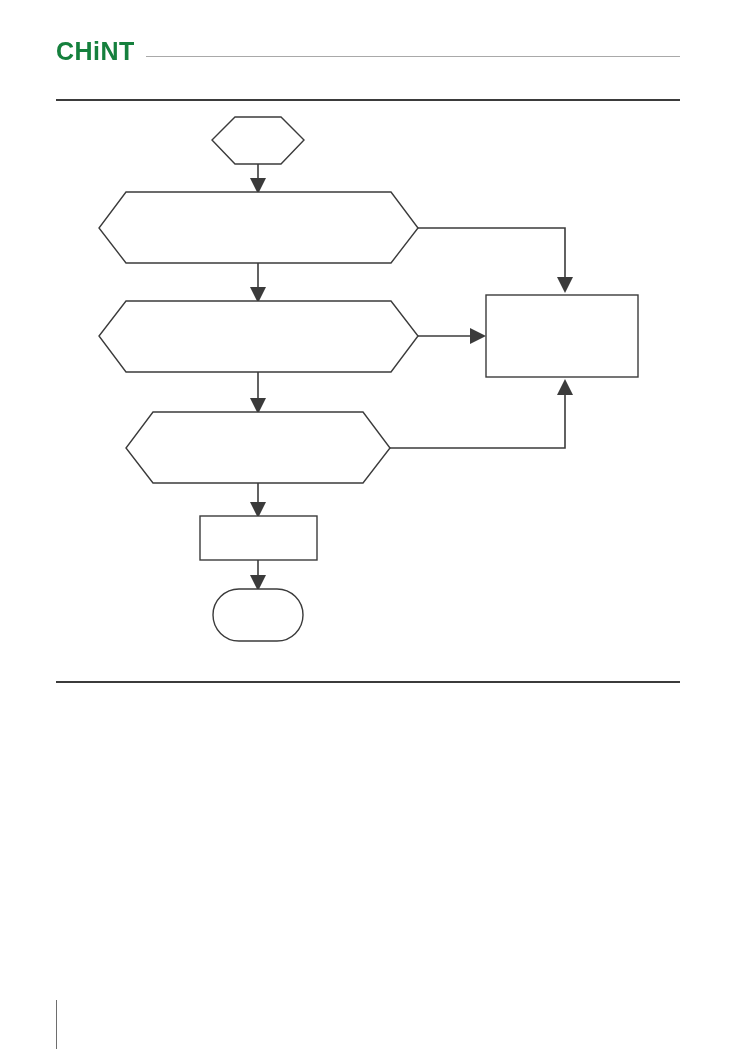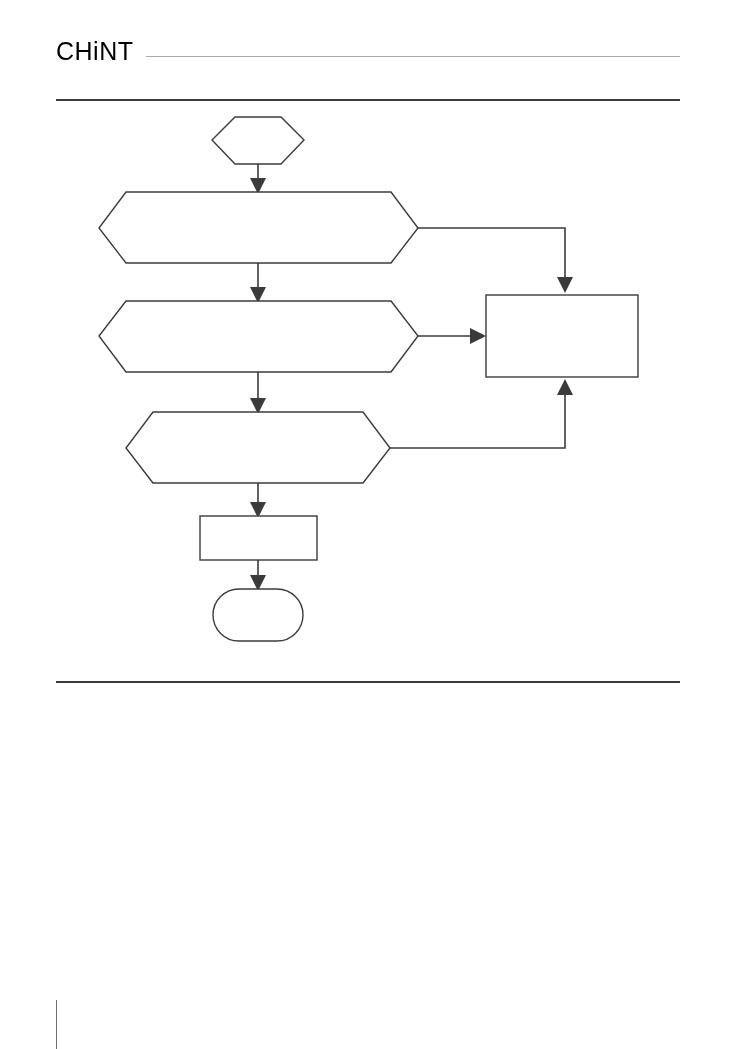--- a/index.html
+++ b/index.html
@@ -28,23 +28,23 @@
     top: 0;
     width: 737px;
     height: 100px;
   }
   .brand-logo {
     position: absolute;
     left: 56px;
     top: 39px;
     font-family: "Liberation Sans", sans-serif;
     font-size: 25px;
-    font-weight: normal;
+    font-weight: bold;
     letter-spacing: 0.5px;
-    color: #000000;
+    color: #15803d;
     line-height: 1;
     user-select: none;
   }
   .header-rule {
     position: absolute;
     left: 146px;
     top: 56px;
     width: 534px;
     height: 1px;
     background: #a9a9a9;

